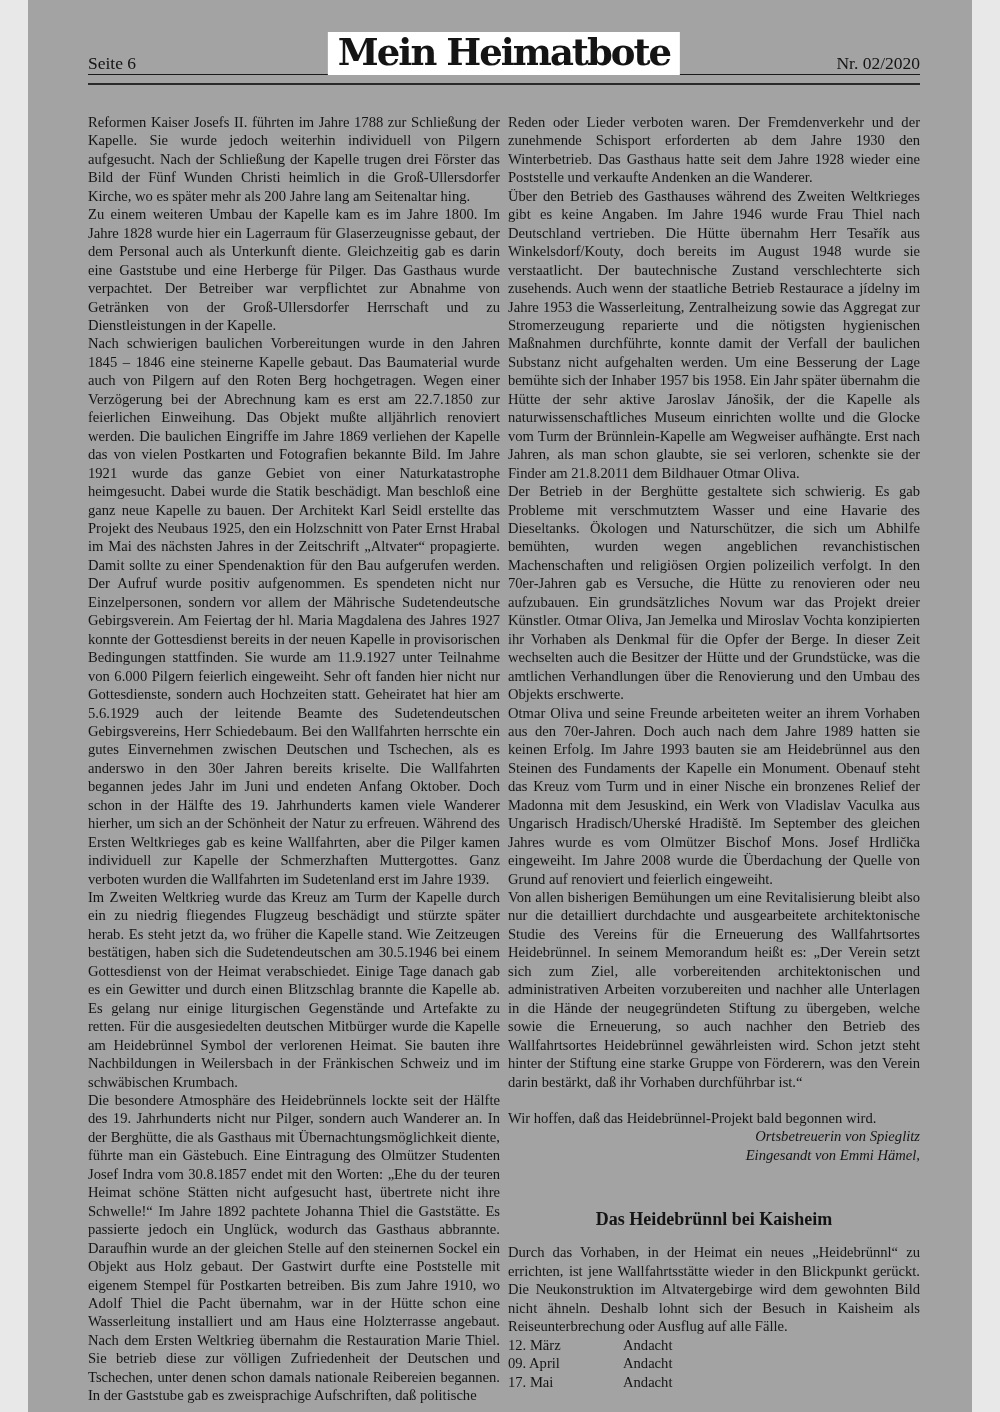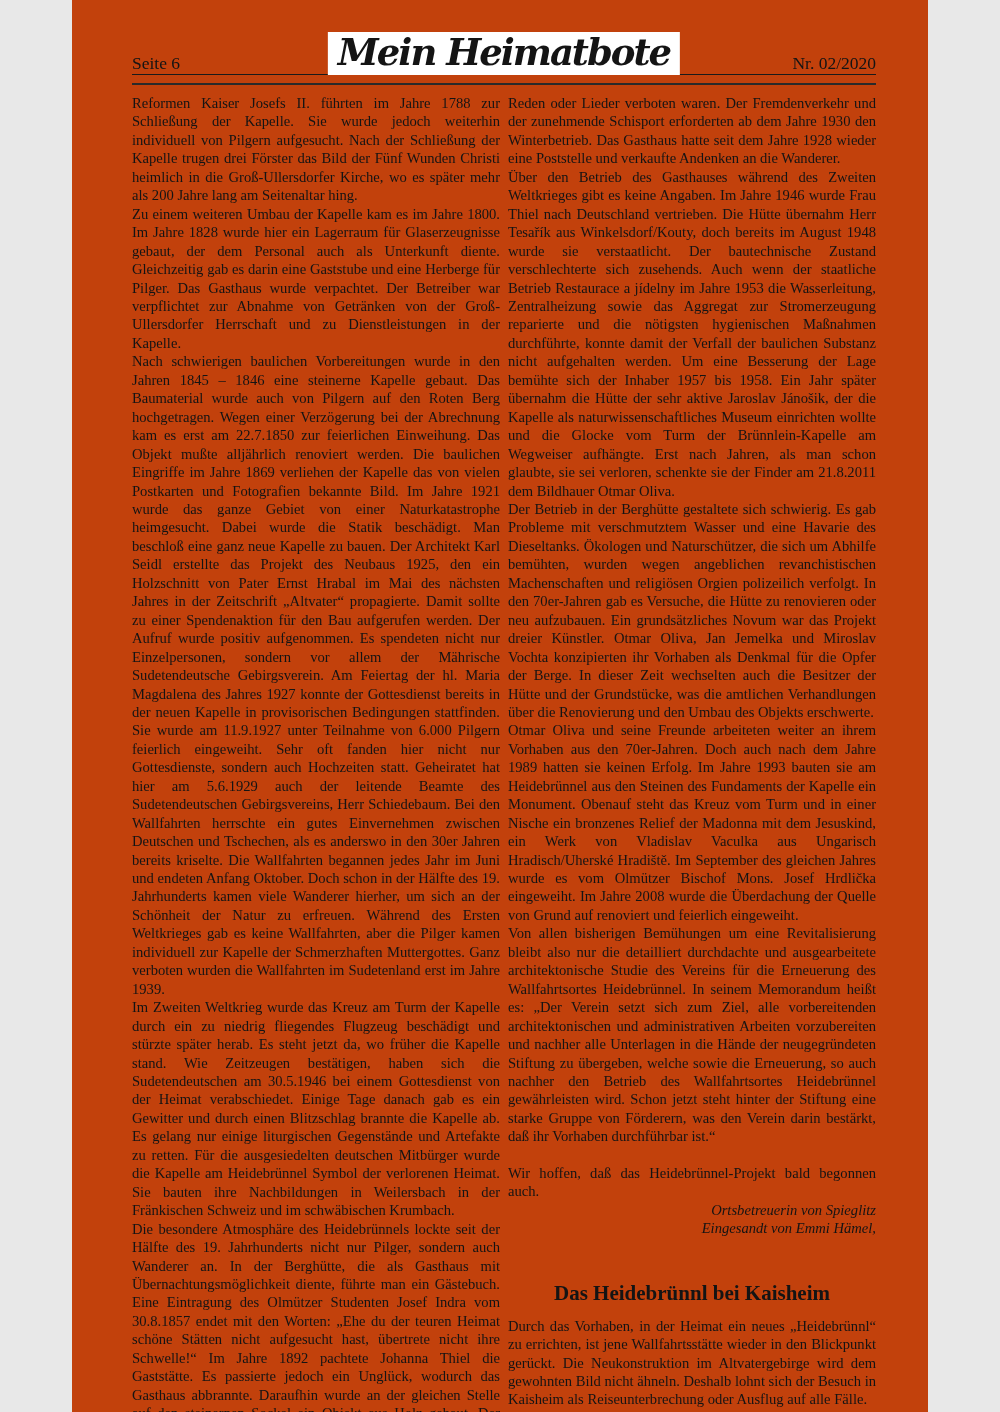--- a/index.html
+++ b/index.html
@@ -2,24 +2,24 @@
 <html lang="de"><head>
 <meta charset="utf-8">
 <style>
   html, body {
     margin: 0;
     padding: 0;
     background: #e8e8e8;
   }
   .page {
     position: relative;
-    width: 856px;
+    width: 944px;
     height: 1412px;
     margin: 0 auto;
-    background: #c2410c;
+    background: #a3a3a3;
     color: #141414;
     font-family: "Liberation Serif", serif;
     overflow: hidden;
     box-sizing: border-box;
     padding: 44px 52px 0 60px;
   }
   
   .page-header {
     position: relative;
     height: 46px;
@@ -45,31 +45,30 @@
   }
   .masthead {
     position: absolute;
     left: 50%;
     transform: translateX(-50%);
     top: -12px;
     background: #ffffff;
     padding: 0 10px 2px 10px;
     font-family: "DejaVu Serif", serif;
     font-weight: bold;
-    font-style: italic;
     font-size: 37px;
     letter-spacing: -2px;
     white-space: nowrap;
     line-height: 1.1;
   }
   
   .columns {
     display: flex;
     gap: 8px;
-    margin-top: 4px;
+    margin-top: 23px;
   }
   .col {
     width: 437px;
     text-align: justify;
     font-size: 14.6px;
     line-height: 18.45px;
     hyphens: auto;
     -webkit-hyphens: auto;
   }
   .col p { margin: 0; }
@@ -78,21 +77,21 @@
     text-align: right;
     font-style: italic;
   }
   .signature div { line-height: 18.45px; }
   
   .article2-title {
     margin-top: 42px;
     margin-bottom: 11px;
     text-align: center;
     font-weight: bold;
-    font-size: 21px;
+    font-size: 18px;
     line-height: 26px;
     hyphens: none;
   }
   .schedule { margin-top: 0; }
   .schedule-row {
     display: flex;
     line-height: 18.45px;
   }
   .schedule-date { width: 115px; flex: 0 0 115px; }
 </style>
@@ -121,21 +120,21 @@
       <p>Die besondere Atmosphäre des Heidebrünnels lockte seit der Hälfte des 19. Jahrhunderts nicht nur Pilger, sondern auch Wanderer an. In der Berghütte, die als Gasthaus mit Übernachtungsmöglichkeit diente, führte man ein Gästebuch. Eine Eintragung des Olmützer Studenten Josef Indra vom 30.8.1857 endet mit den Worten: „Ehe du der teuren Heimat schöne Stätten nicht aufgesucht hast, übertrete nicht ihre Schwelle!“ Im Jahre 1892 pachtete Johanna Thiel die Gaststätte. Es passierte jedoch ein Unglück, wodurch das Gasthaus abbrannte. Daraufhin wurde an der gleichen Stelle auf den steinernen Sockel ein Objekt aus Holz gebaut. Der Gastwirt durfte eine Poststelle mit eigenem Stempel für Postkarten betreiben. Bis zum Jahre 1910, wo Adolf Thiel die Pacht übernahm, war in der Hütte schon eine Wasserleitung installiert und am Haus eine Holzterrasse angebaut. Nach dem Ersten Weltkrieg übernahm die Restauration Marie Thiel. Sie betrieb diese zur völligen Zufriedenheit der Deutschen und Tschechen, unter denen schon damals nationale Reibereien begannen. In der Gaststube gab es zweisprachige Aufschriften, daß politische</p>
     </div>
 
     <div class="col">
       <p>Reden oder Lieder verboten waren. Der Fremdenverkehr und der zunehmende Schisport erforderten ab dem Jahre 1930 den Winterbetrieb. Das Gasthaus hatte seit dem Jahre 1928 wieder eine Poststelle und verkaufte Andenken an die Wanderer.</p>
       <p>Über den Betrieb des Gasthauses während des Zweiten Weltkrieges gibt es keine Angaben. Im Jahre 1946 wurde Frau Thiel nach Deutschland vertrieben. Die Hütte übernahm Herr Tesařík aus Winkelsdorf/Kouty, doch bereits im August 1948 wurde sie verstaatlicht. Der bautechnische Zustand verschlechterte sich zusehends. Auch wenn der staatliche Betrieb Restaurace a jídelny im Jahre 1953 die Wasserleitung, Zentralheizung sowie das Aggregat zur Stromerzeugung reparierte und die nötigsten hygienischen Maßnahmen durchführte, konnte damit der Verfall der baulichen Substanz nicht aufgehalten werden. Um eine Besserung der Lage bemühte sich der Inhaber 1957 bis 1958. Ein Jahr später übernahm die Hütte der sehr aktive Jaroslav Jánošik, der die Kapelle als naturwissenschaftliches Museum einrichten wollte und die Glocke vom Turm der Brünnlein-Kapelle am Wegweiser aufhängte. Erst nach Jahren, als man schon glaubte, sie sei verloren, schenkte sie der Finder am 21.8.2011 dem Bildhauer Otmar Oliva.</p>
       <p>Der Betrieb in der Berghütte gestaltete sich schwierig. Es gab Probleme mit verschmutztem Wasser und eine Havarie des Dieseltanks. Ökologen und Naturschützer, die sich um Abhilfe bemühten, wurden wegen angeblichen revanchistischen Machenschaften und religiösen Orgien polizeilich verfolgt. In den 70er-Jahren gab es Versuche, die Hütte zu renovieren oder neu aufzubauen. Ein grundsätzliches Novum war das Projekt dreier Künstler. Otmar Oliva, Jan Jemelka und Miroslav Vochta konzipierten ihr Vorhaben als Denkmal für die Opfer der Berge. In dieser Zeit wechselten auch die Besitzer der Hütte und der Grundstücke, was die amtlichen Verhandlungen über die Renovierung und den Umbau des Objekts erschwerte.</p>
       <p>Otmar Oliva und seine Freunde arbeiteten weiter an ihrem Vorhaben aus den 70er-Jahren. Doch auch nach dem Jahre 1989 hatten sie keinen Erfolg. Im Jahre 1993 bauten sie am Heidebrünnel aus den Steinen des Fundaments der Kapelle ein Monument. Obenauf steht das Kreuz vom Turm und in einer Nische ein bronzenes Relief der Madonna mit dem Jesuskind, ein Werk von Vladislav Vaculka aus Ungarisch Hradisch/Uherské Hradiště. Im September des gleichen Jahres wurde es vom Olmützer Bischof Mons. Josef Hrdlička eingeweiht. Im Jahre 2008 wurde die Überdachung der Quelle von Grund auf renoviert und feierlich eingeweiht.</p>
       <p>Von allen bisherigen Bemühungen um eine Revitalisierung bleibt also nur die detailliert durchdachte und ausgearbeitete architektonische Studie des Vereins für die Erneuerung des Wallfahrtsortes Heidebrünnel. In seinem Memorandum heißt es: „Der Verein setzt sich zum Ziel, alle vorbereitenden architektonischen und administrativen Arbeiten vorzubereiten und nachher alle Unterlagen in die Hände der neugegründeten Stiftung zu übergeben, welche sowie die Erneuerung, so auch nachher den Betrieb des Wallfahrtsortes Heidebrünnel gewährleisten wird. Schon jetzt steht hinter der Stiftung eine starke Gruppe von Förderern, was den Verein darin bestärkt, daß ihr Vorhaben durchführbar ist.“</p>
 
-      <p class="closing-line">Wir hoffen, daß das Heidebrünnel-Projekt bald begonnen auch.</p>
+      <p class="closing-line">Wir hoffen, daß das Heidebrünnel-Projekt bald begonnen wird.</p>
 
       <div class="signature">
         <div>Ortsbetreuerin von Spieglitz</div>
         <div>Eingesandt von Emmi Hämel,</div>
       </div>
 
       <div class="article2-title">Das Heidebrünnl bei Kaisheim</div>
 
       <p>Durch das Vorhaben, in der Heimat ein neues „Heidebrünnl“ zu errichten, ist jene Wallfahrtsstätte wieder in den Blickpunkt gerückt. Die Neukonstruktion im Altvatergebirge wird dem gewohnten Bild nicht ähneln. Deshalb lohnt sich der Besuch in Kaisheim als Reiseunterbrechung oder Ausflug auf alle Fälle.</p>
 

